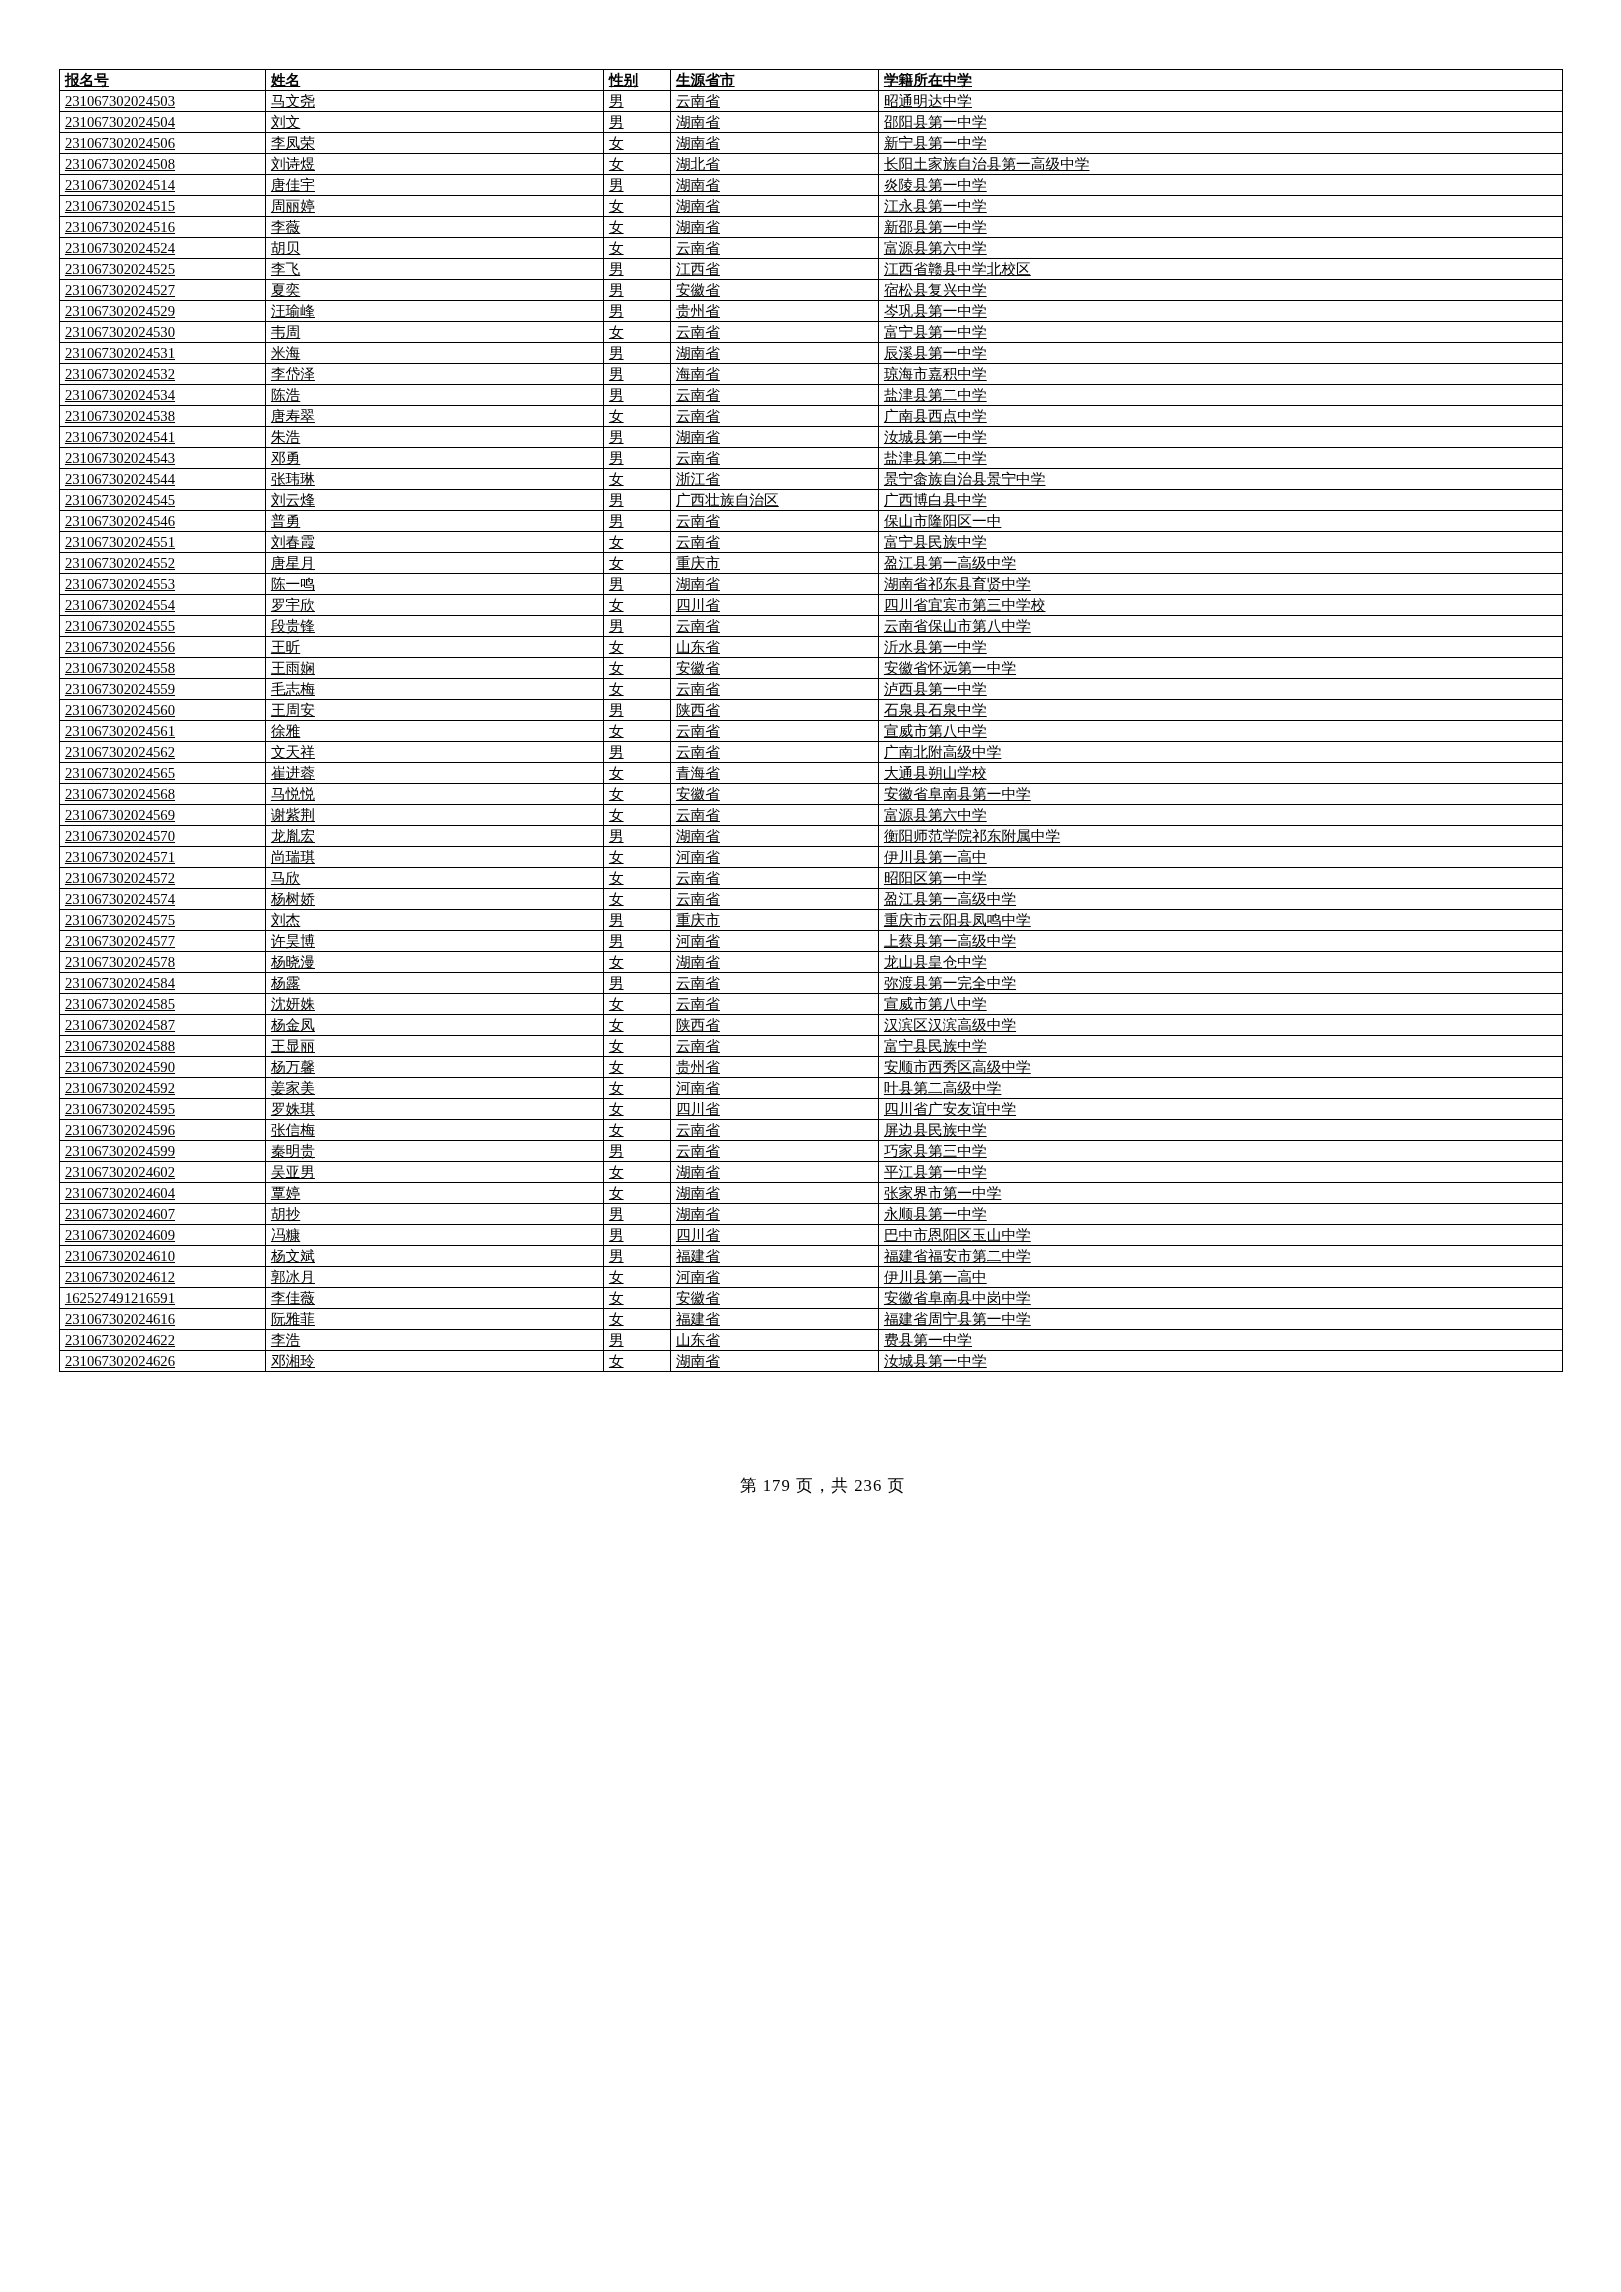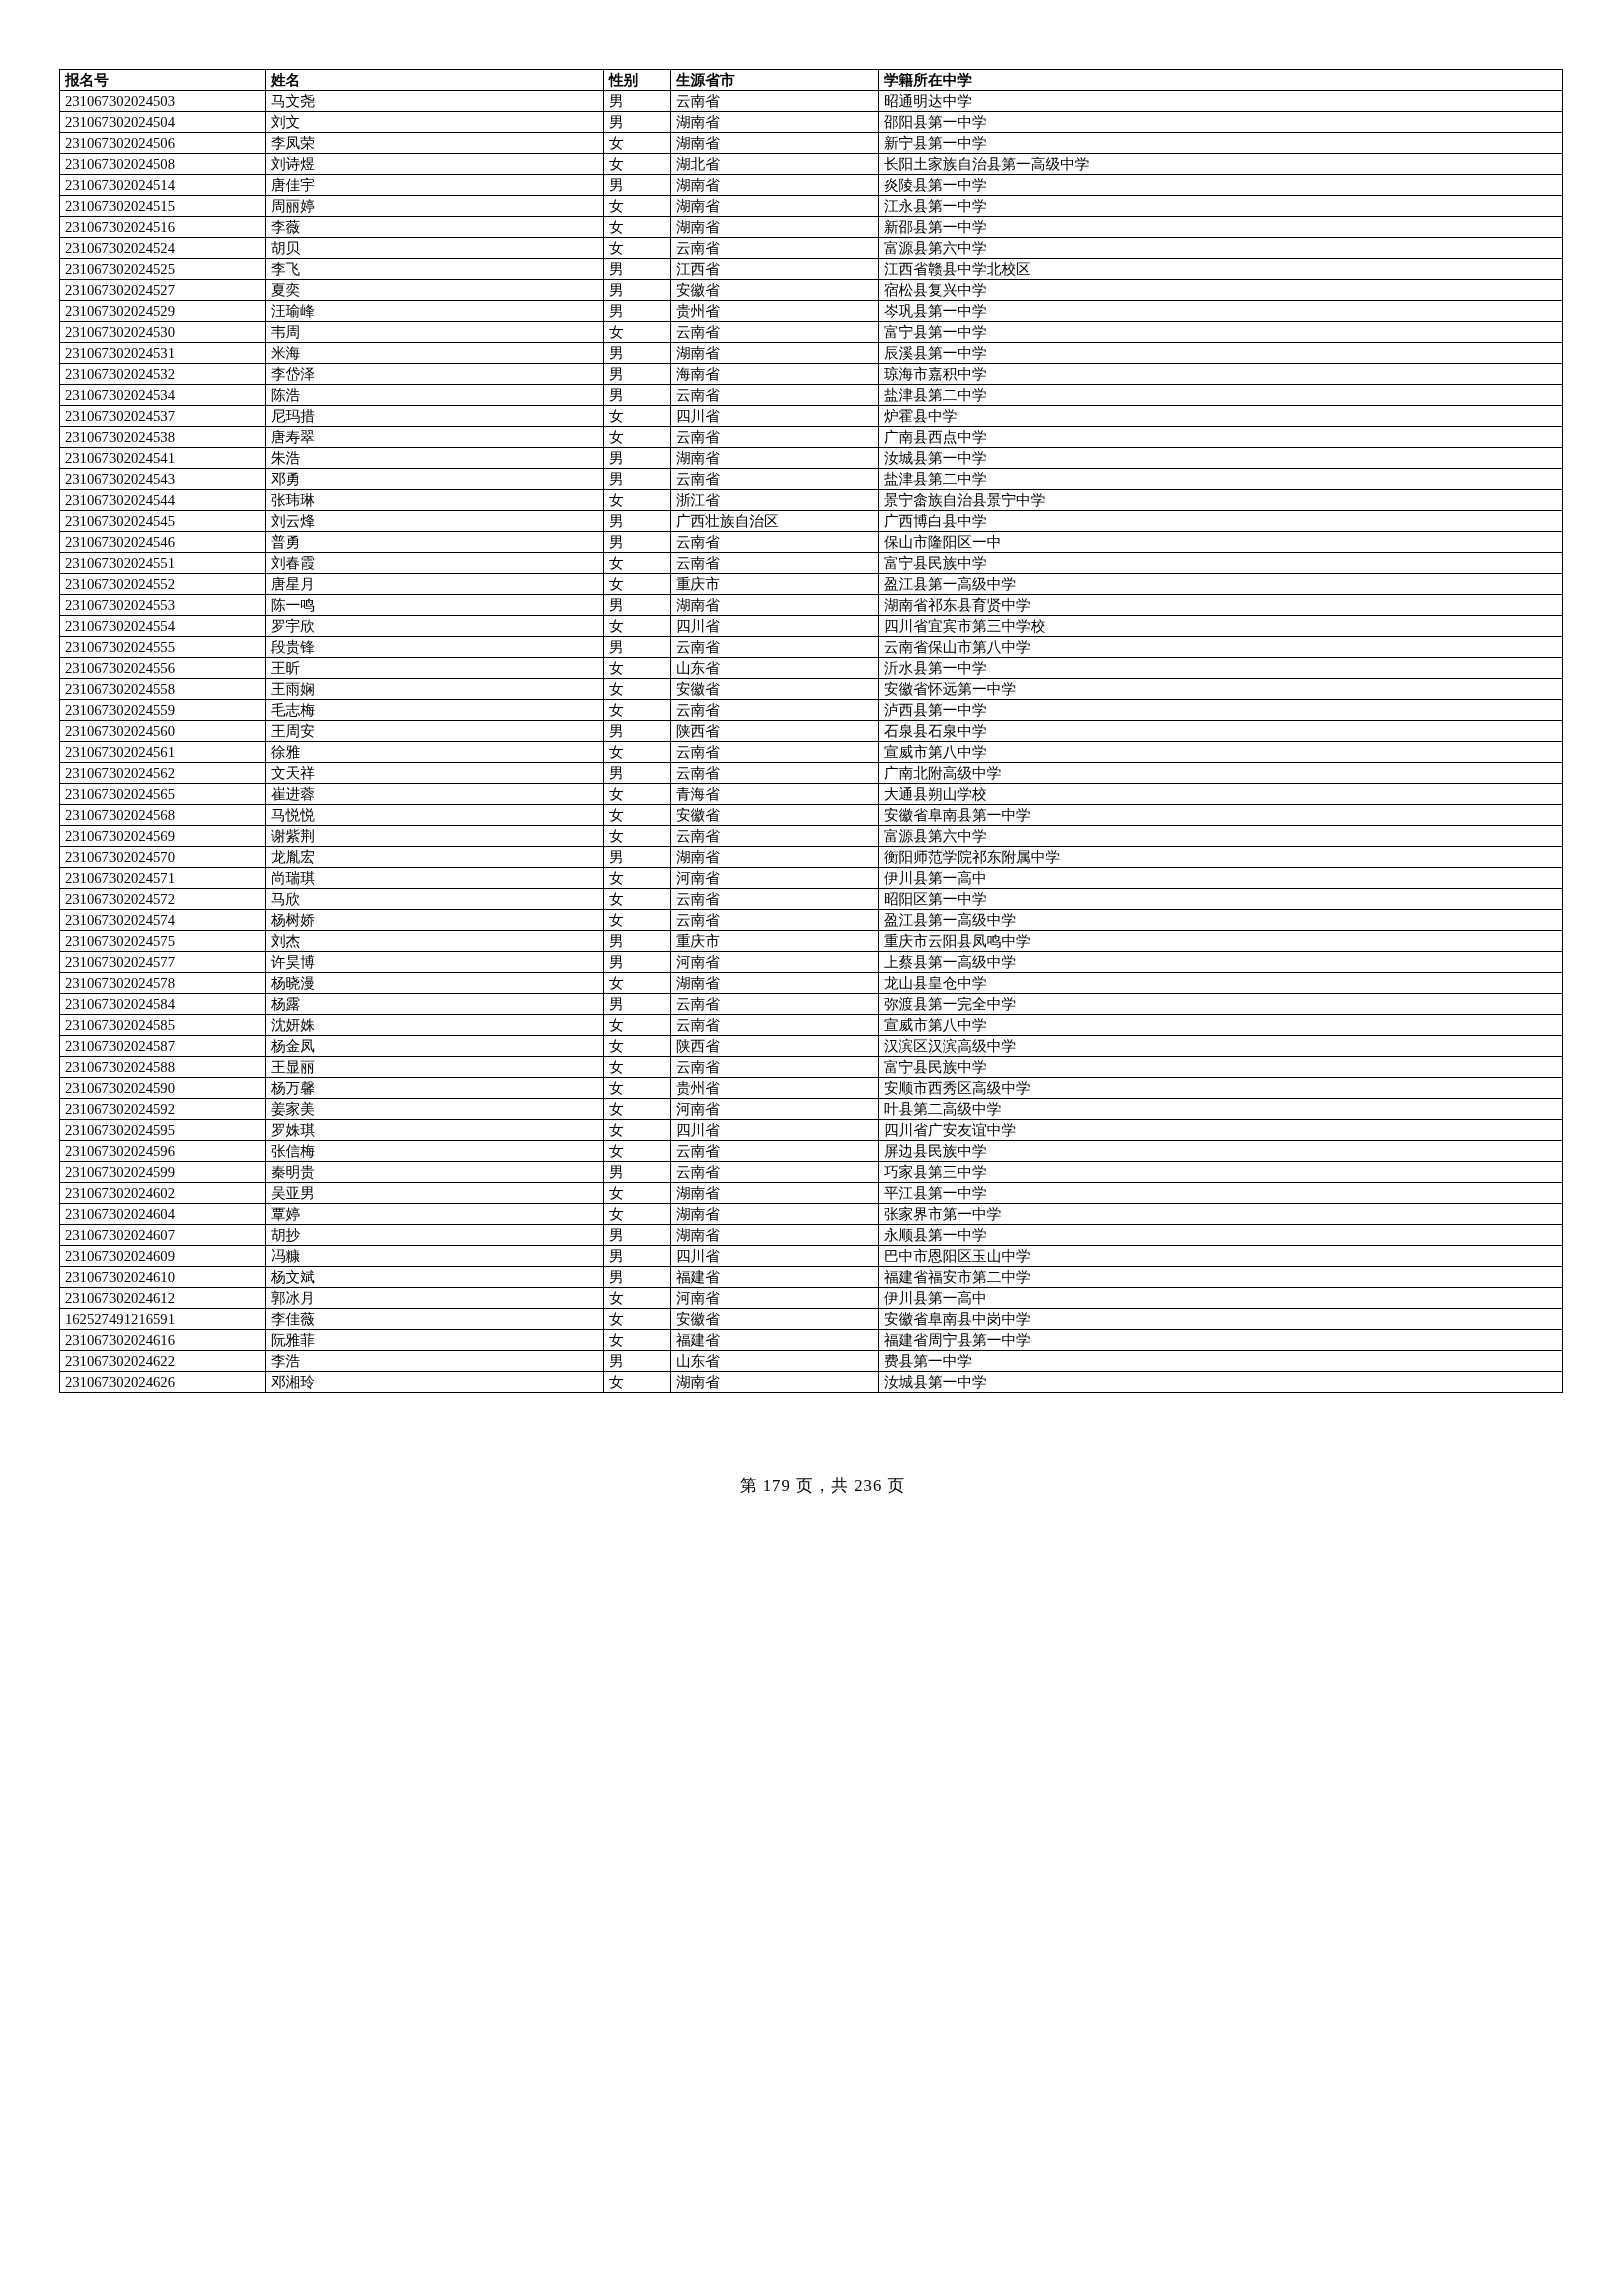--- a/index.html
+++ b/index.html
@@ -18,20 +18,21 @@
     position: absolute;
     inset: 0;
   }
   table.roster {
     position: absolute;
     left: 59px;
     top: 69px;
     width: 1503px;
     border-collapse: collapse;
     table-layout: fixed;
+    text-decoration: underline;
   }
   table.roster th,
   table.roster td {
     border: 1px solid #000000;
     height: 20px;
     line-height: 20px;
     padding: 0 2px 0 4.9px;
     font-size: 14.7px;
     text-align: left;
     vertical-align: middle;
@@ -176,27 +177,20 @@
           <td>琼海市嘉积中学</td>
         </tr>
         <tr>
           <td>231067302024534</td>
           <td>陈浩</td>
           <td>男</td>
           <td>云南省</td>
           <td>盐津县第二中学</td>
         </tr>
         <tr>
-          <td>231067302024537</td>
-          <td>尼玛措</td>
-          <td>女</td>
-          <td>四川省</td>
-          <td>炉霍县中学</td>
-        </tr>
-        <tr>
           <td>231067302024538</td>
           <td>唐寿翠</td>
           <td>女</td>
           <td>云南省</td>
           <td>广南县西点中学</td>
         </tr>
         <tr>
           <td>231067302024541</td>
           <td>朱浩</td>
           <td>男</td>

